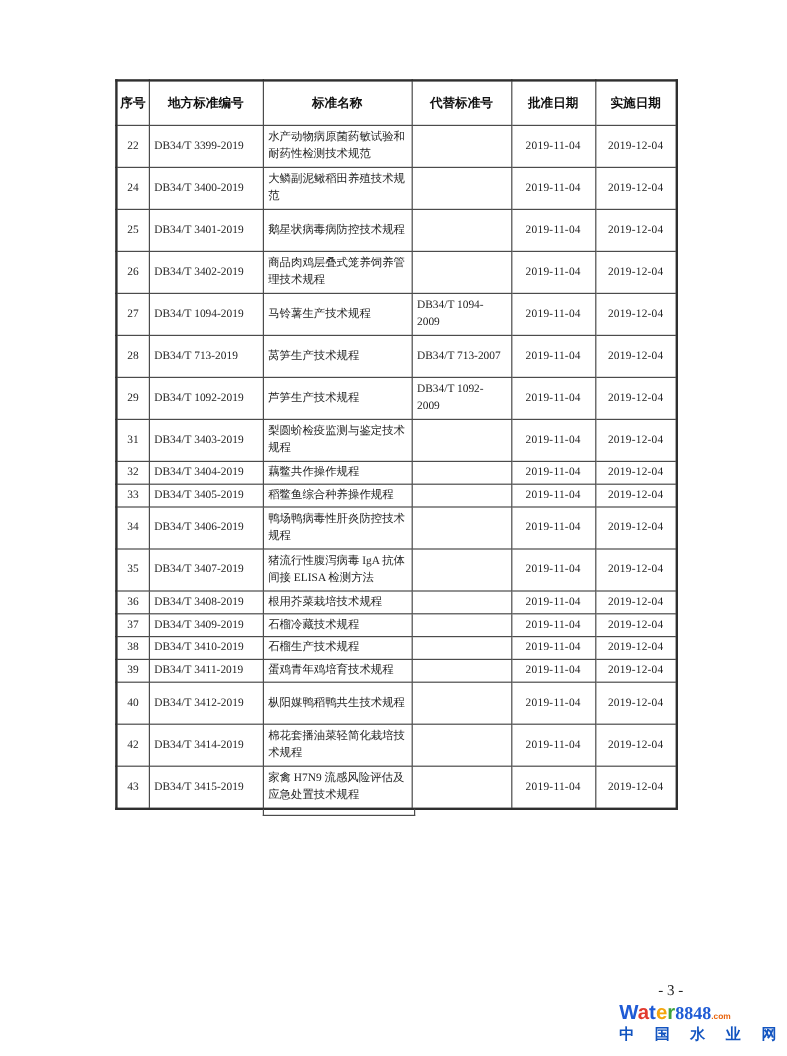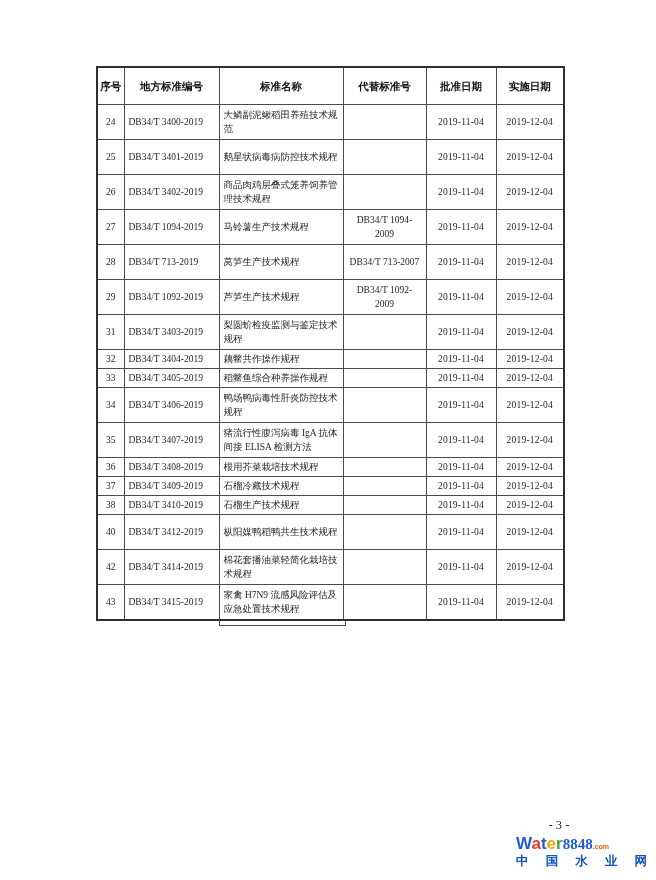--- a/index.html
+++ b/index.html
@@ -44,21 +44,21 @@
   }
   th.h-no { padding: 0 6px; word-break: break-all; }
 
   tr.r2 { height: 35px; }
   tr.r1 { height: 19px; }
   tr.thick-top td { border-top: 2px solid #3a3a3a; }
 
   td.c-no   { text-align: center; }
   td.c-code { text-align: left; padding-left: 7px; }
   td.c-name { text-align: left; padding-left: 5px; padding-right: 4px; }
-  td.c-repl { text-align: center; padding-left: 6px; }
+  td.c-repl { text-align: left; padding-left: 6px; }
   td.c-date { text-align: center; letter-spacing: 0.2px; }
 
   .name-ext {
     position: absolute;
     left: 123px; bottom: -5px;
     width: 125px; height: 5px;
     border-left: 1px solid #4b4b4b;
     border-right: 1px solid #4b4b4b;
     border-bottom: 1px solid #4b4b4b;
   }
@@ -121,20 +121,28 @@
         <th class="h-no">序号</th>
         <th>地方标准编号</th>
         <th>标准名称</th>
         <th>代替标准号</th>
         <th>批准日期</th>
         <th>实施日期</th>
       </tr>
     </thead>
     <tbody id="table-body">
         <tr class="r2">
+    <td class="c-no">22</td>
+    <td class="c-code">DB34/T 3399-2019</td>
+    <td class="c-name">水产动物病原菌药敏试验和耐药性检测技术规范</td>
+    <td class="c-repl"></td>
+    <td class="c-date">2019-11-04</td>
+    <td class="c-date">2019-12-04</td>
+  </tr>
+        <tr class="r2">
     <td class="c-no">24</td>
     <td class="c-code">DB34/T 3400-2019</td>
     <td class="c-name">大鳞副泥鳅稻田养殖技术规范</td>
     <td class="c-repl"></td>
     <td class="c-date">2019-11-04</td>
     <td class="c-date">2019-12-04</td>
   </tr>
         <tr class="r2">
     <td class="c-no">25</td>
     <td class="c-code">DB34/T 3401-2019</td>
@@ -228,20 +236,28 @@
     <td class="c-code">DB34/T 3409-2019</td>
     <td class="c-name">石榴冷藏技术规程</td>
     <td class="c-repl"></td>
     <td class="c-date">2019-11-04</td>
     <td class="c-date">2019-12-04</td>
   </tr>
         <tr class="r1">
     <td class="c-no">38</td>
     <td class="c-code">DB34/T 3410-2019</td>
     <td class="c-name">石榴生产技术规程</td>
+    <td class="c-repl"></td>
+    <td class="c-date">2019-11-04</td>
+    <td class="c-date">2019-12-04</td>
+  </tr>
+        <tr class="r1">
+    <td class="c-no">39</td>
+    <td class="c-code">DB34/T 3411-2019</td>
+    <td class="c-name">蛋鸡青年鸡培育技术规程</td>
     <td class="c-repl"></td>
     <td class="c-date">2019-11-04</td>
     <td class="c-date">2019-12-04</td>
   </tr>
         <tr class="r2">
     <td class="c-no">40</td>
     <td class="c-code">DB34/T 3412-2019</td>
     <td class="c-name">枞阳媒鸭稻鸭共生技术规程</td>
     <td class="c-repl"></td>
     <td class="c-date">2019-11-04</td>

